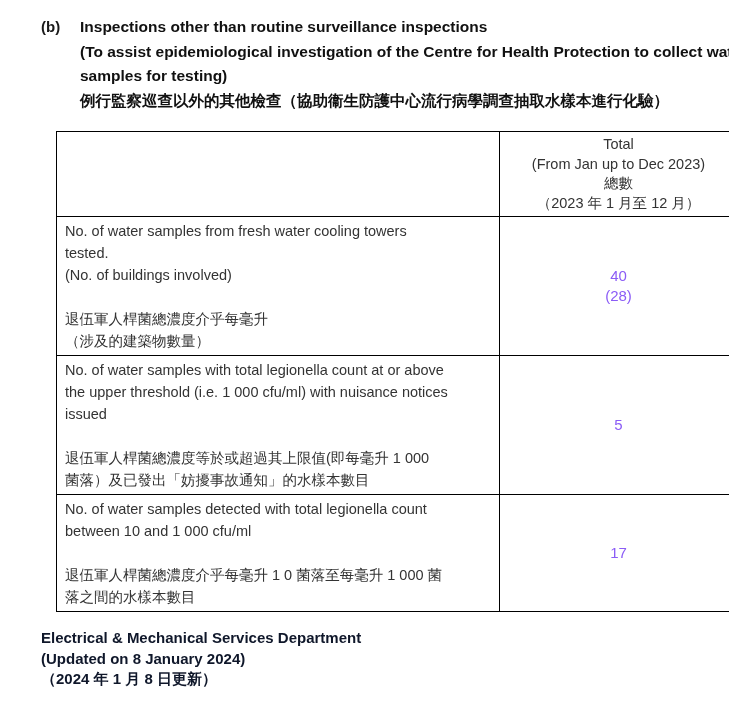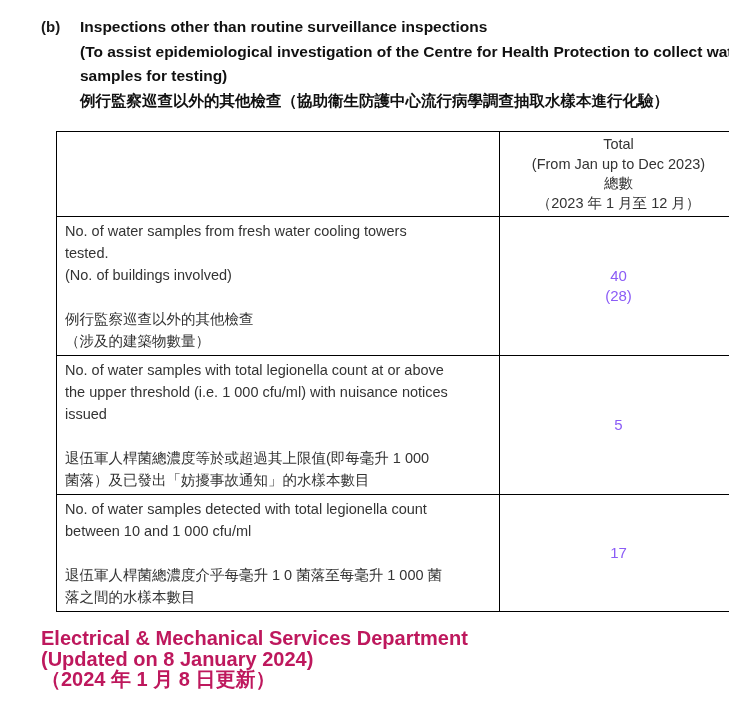--- a/index.html
+++ b/index.html
@@ -83,23 +83,23 @@
     color: #8b5cf6;
   }
 
   
   .footer-block {
     position: absolute;
     left: 41px;
     top: 628px;
   }
   .footer-block .line {
-    font-size: 20px;
+    font-size: 15px;
     font-weight: 700;
-    color: #be185d;
+    color: #0f172a;
     line-height: 20.5px;
     white-space: nowrap;
   }
 </style>
 </head>
 <body>
 
 <div class="heading-index">(b)</div>
 
 <div class="heading-block">
@@ -121,21 +121,21 @@
         </td>
     </tr>
 
   <tr class="row-0">
     <td class="desc-cell">
       <div class="desc-lines">
             <div class="line">No. of water samples from fresh water cooling towers</div>
             <div class="line">tested.</div>
             <div class="line">(No. of buildings involved)</div>
             <div class="line">&nbsp;</div>
-            <div class="line">例行監察巡查以外的其他檢查</div>
+            <div class="line">退伍軍人桿菌總濃度介乎每毫升</div>
             <div class="line">（涉及的建築物數量）</div>
           </div>
     </td>
     <td class="total-cell">
       <div class="value-lines">
             <div class="line">40</div>
             <div class="line">(28)</div>
           </div>
     </td>
   </tr>

